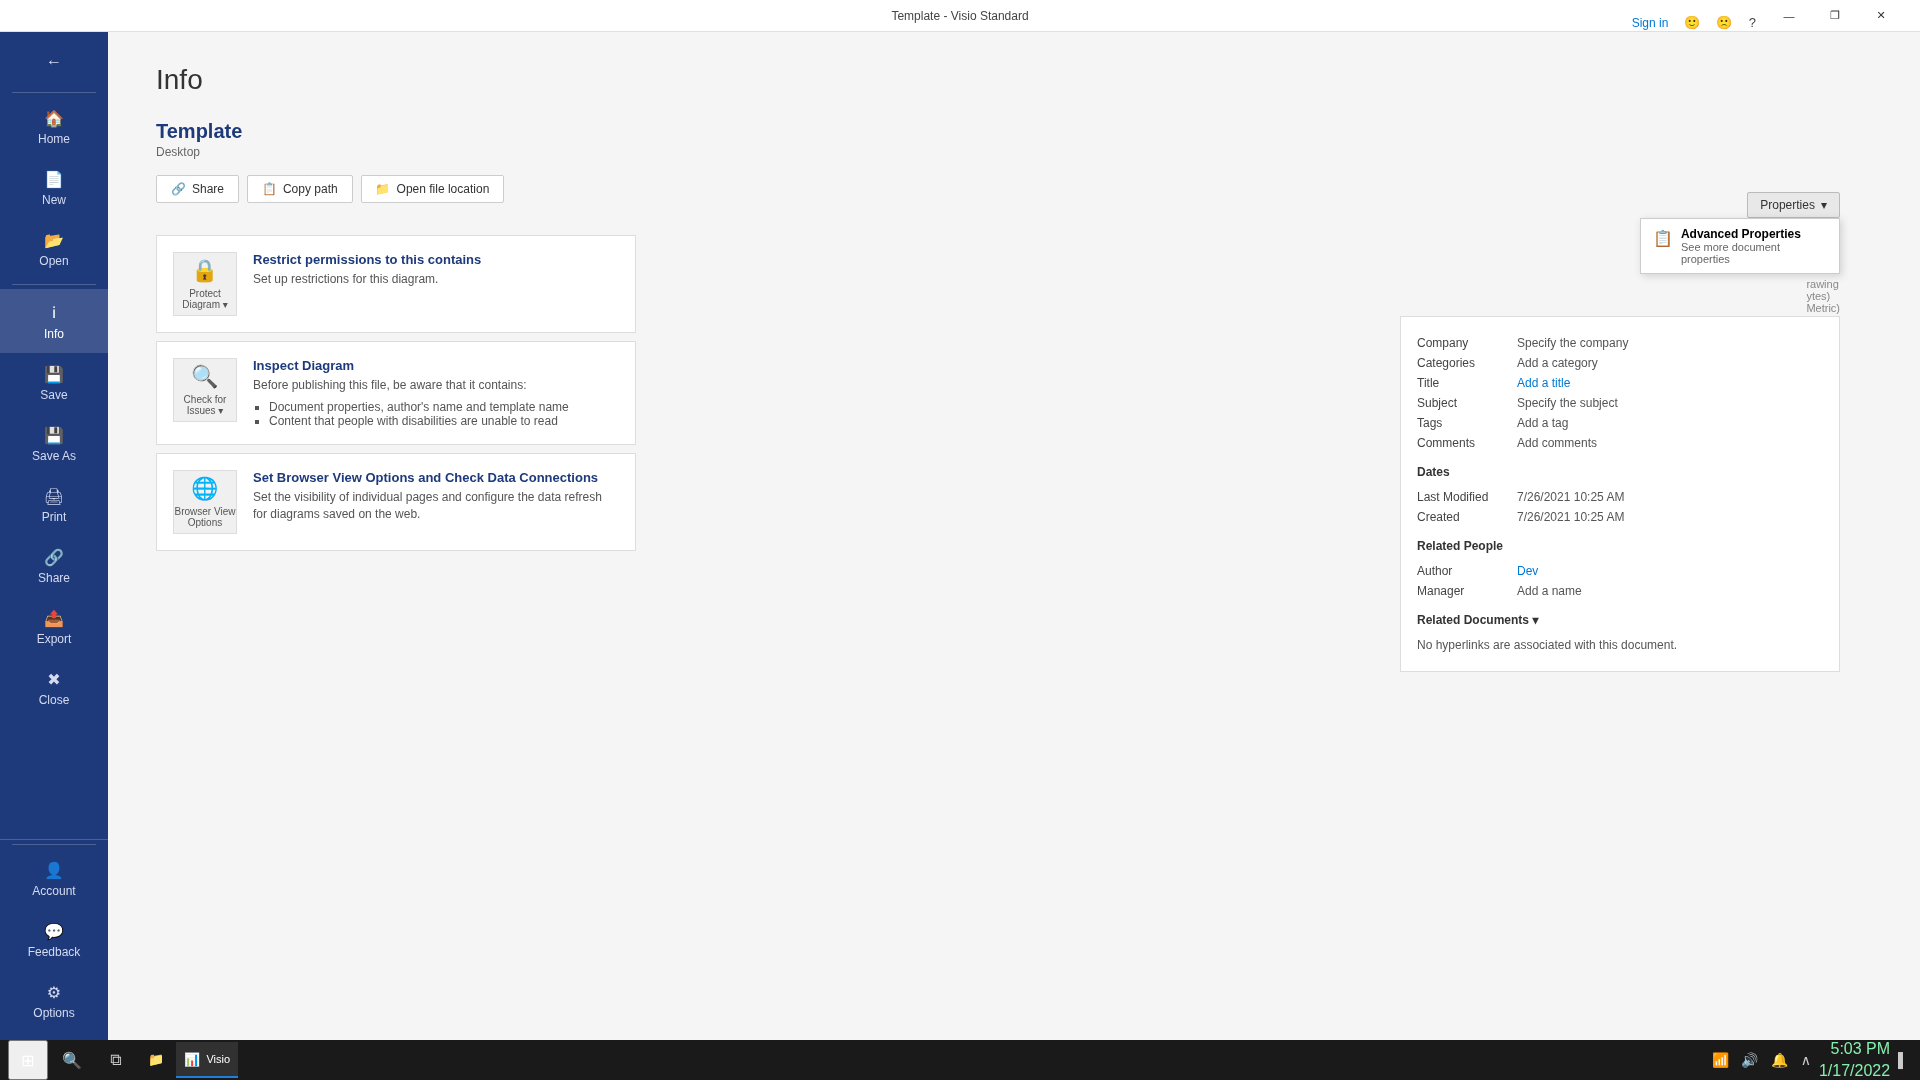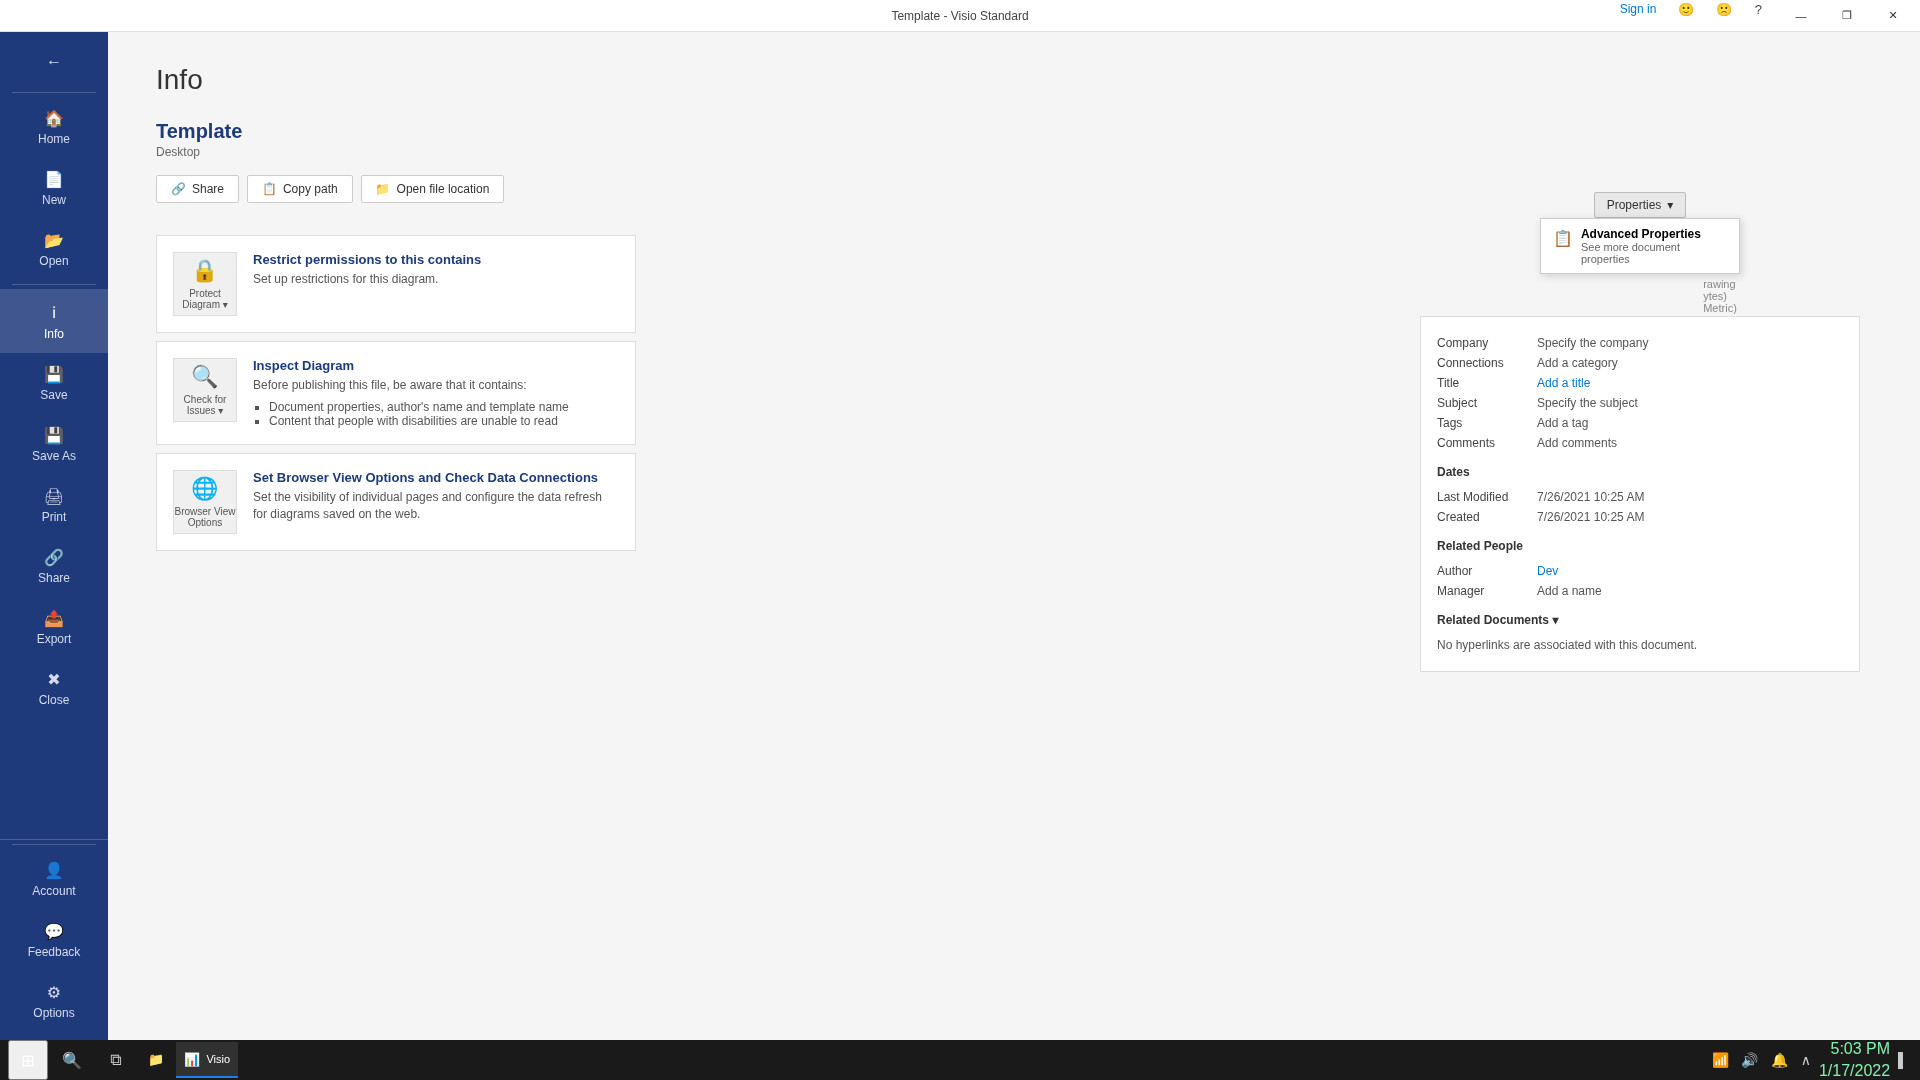--- a/index.html
+++ b/index.html
@@ -5,35 +5,35 @@
     * { box-sizing: border-box; margin: 0; padding: 0; }
     body { font-family: 'Segoe UI', Arial, sans-serif; font-size: 13px; background: #f2f2f2; width: 1920px; height: 1080px; overflow: hidden; display: flex; flex-direction: column; }
 
     
     .title-bar {
       height: 32px;
       background: #fff;
       display: flex;
       align-items: center;
       justify-content: space-between;
-      padding: 0 4px;
+      padding: 0 16px;
       border-bottom: 1px solid #e0e0e0;
       flex-shrink: 0;
     }
     .title-bar-center {
       position: absolute;
       left: 50%;
       transform: translateX(-50%);
       font-size: 12px;
       color: #444;
     }
     .title-bar-right {
       display: flex;
-      align-items: flex-start;
-      gap: 10px;
+      align-items: flex-end;
+      gap: 4px;
       margin-left: auto;
     }
     .title-bar-btn {
       background: none;
       border: none;
       cursor: pointer;
       font-size: 13px;
       color: #444;
       padding: 2px 6px;
     }
@@ -472,21 +472,21 @@
         </div>
         <div class="card-body">
           <div class="card-title">Set Browser View Options and Check Data Connections</div>
           <div class="card-desc">Set the visibility of individual pages and configure the data refresh for diagrams saved on the web.</div>
         </div>
       </div>
     </div>
 
     <div class="properties-panel">
 
-      <div style="display:flex; flex-direction:column; align-items:center;">
+      <div style="display:flex; flex-direction:column; align-items:flex-end;">
         <button class="properties-btn">
           <span>Properties</span>
           <span>▾</span>
         </button>
         <div class="properties-dropdown">
           <div class="prop-dropdown-item">
             <span class="prop-dropdown-icon">📋</span>
             <div>
               <div class="prop-dropdown-text">Advanced Properties</div>
               <div class="prop-dropdown-sub">See more document properties</div>
@@ -501,21 +501,21 @@
         </div>
 
         <div class="properties-table">
 
           <div id="prop-fields">
             <div class="prop-row">
               <span class="prop-label">Company</span>
               <span class="prop-value">Specify the company</span>
             </div>
             <div class="prop-row">
-              <span class="prop-label">Connections</span>
+              <span class="prop-label">Categories</span>
               <span class="prop-value">Add a category</span>
             </div>
             <div class="prop-row">
               <span class="prop-label">Title</span>
               <span class="prop-value link">Add a title</span>
             </div>
             <div class="prop-row">
               <span class="prop-label">Subject</span>
               <span class="prop-value">Specify the subject</span>
             </div>

